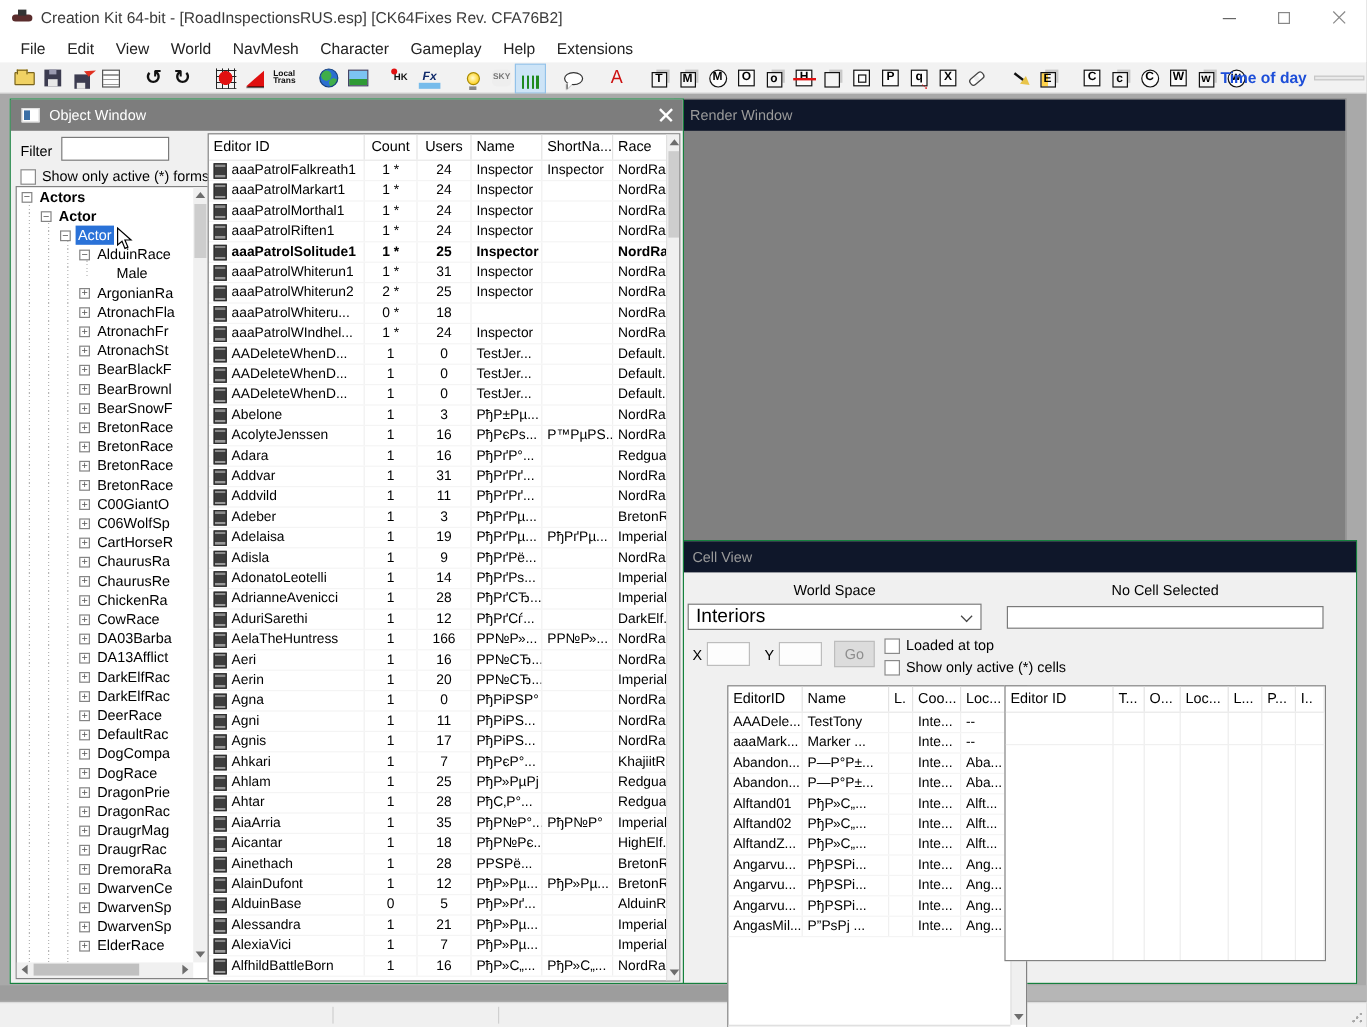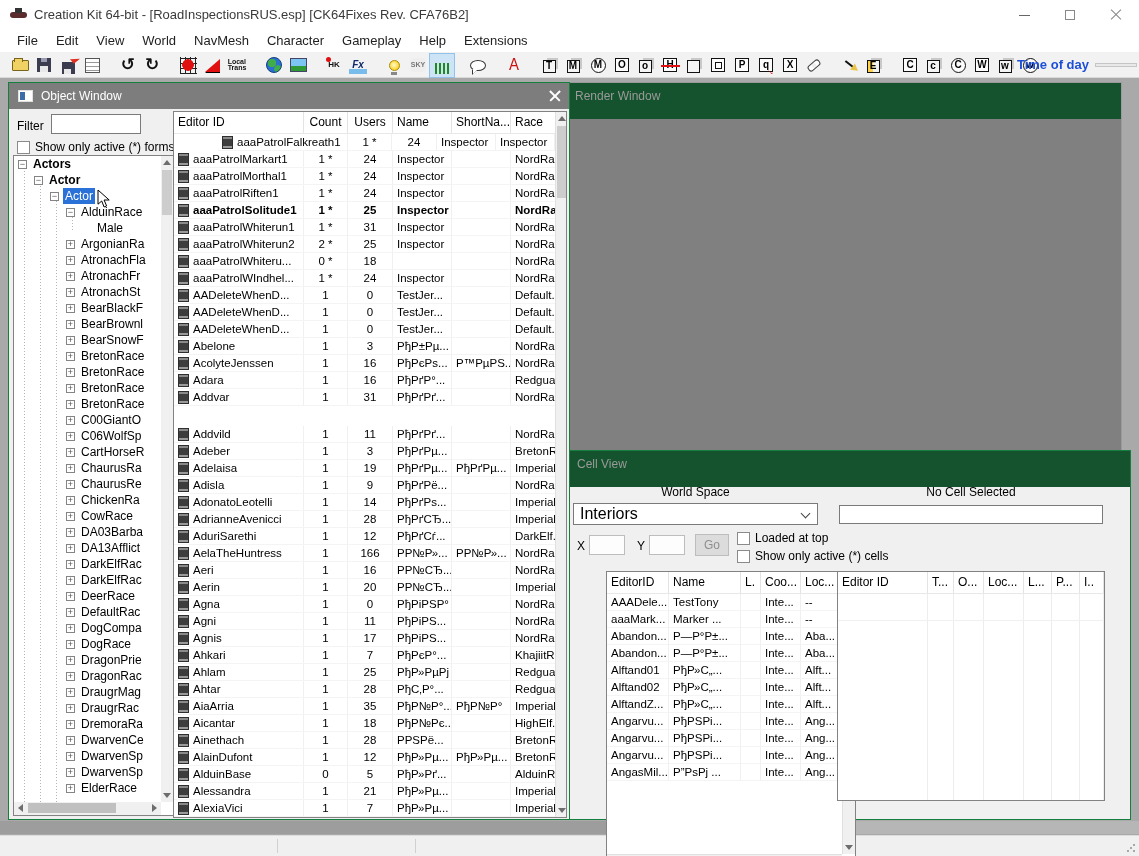--- a/index.html
+++ b/index.html
@@ -75,21 +75,21 @@
   .k-spike span::before { content:""; position:absolute; right:-3px; top:-3px; width:0; height:0; border-left:7px solid #e8c44a; border-top:4px solid transparent; border-bottom:4px solid transparent; }
   
   .tod-label { position:absolute; right:50px; top:0; height:26px; line-height:26px; font-size:13px; font-weight:bold; color:#1d4ed8; }
   .tod-slider { position:absolute; right:2px; top:11px; width:42px; height:4px; background:#e9e9e9; border:1px solid #c6c6c6; }
   
   .mdi { position:absolute; left:0; top:78px; width:1139px; height:757px; background:#a9a9a9; }
   .mdi-hscroll { position:absolute; left:0; top:743px; width:1139px; height:13px; background:#b6b6b6; }
   .mdi-hscroll .thumb { position:absolute; left:0; top:0; width:790px; height:13px; background:#9d9d9d; }
   
   .subwin { position:absolute; border:1px solid #15803d; background:#f0f0f0; }
-  .inactive-cap { height:36px; background:#14532d; line-height:26px; font-size:12px; color:#9a9a9a; padding-left:12px; }
+  .inactive-cap { height:26px; background:#0f172a; line-height:26px; font-size:12px; color:#9a9a9a; padding-left:12px; }
   
   #object-window { left:8px; top:4px; width:562px; height:738px; z-index:3; }
   .ow-cap { position:absolute; left:0; top:0; width:100%; height:26px; background:#7d7d7d; }
   .ow-cap-icon { position:absolute; left:9px; top:7px; width:15px; height:12px; background:#fff; border:1px solid #e0e0e0; }
   .ow-cap-icon::before { content:""; position:absolute; left:1px; top:1px; width:5px; height:8px; background:#3a6ea5; }
   .ow-title { position:absolute; left:32px; top:0; line-height:26px; font-size:12px; color:#fff; }
   .ow-close { position:absolute; right:8px; top:7px; width:12px; height:12px; }
   .ow-close::before,.ow-close::after { content:""; position:absolute; left:-1px; top:5px; width:14px; height:1.6px; background:#fff; }
   .ow-close::before { transform:rotate(45deg); } .ow-close::after { transform:rotate(-45deg); }
   .filter-label { position:absolute; left:8px; top:36px; font-size:12px; }
@@ -769,21 +769,21 @@
       <div class="obj-table">
         <div class="gt-head" id="obj-head" style="grid-template-columns: 130px 44px 45px 59px 59px 46px;">
             <div class="hcell">Editor ID</div>
             <div class="hcell ac">Count</div>
             <div class="hcell ac">Users</div>
             <div class="hcell">Name</div>
             <div class="hcell">ShortNa...</div>
             <div class="hcell">Race</div>
           </div>
         <div class="gt-body" id="obj-body">
-            <div class="grow" style="grid-template-columns: 130px 44px 45px 59px 59px 46px; margin-left: 44px;">
+            <div class="grow" style="grid-template-columns: 130px 44px 45px 59px 59px 46px;">
               <div class="gcell">
                 <i class="npc-icon"></i>
                 <span>aaaPatrolFalkreath1</span>
               </div>
               <div class="gcell ac">
                 <span>1 *</span>
               </div>
               <div class="gcell ac">
                 <span>24</span>
               </div>
@@ -1105,21 +1105,21 @@
               <div class="gcell">
                 <span>РђРґРґ...</span>
               </div>
               <div class="gcell">
                 <span></span>
               </div>
               <div class="gcell">
                 <span>NordRa.</span>
               </div>
             </div>
-            <div class="grow" style="grid-template-columns: 130px 44px 45px 59px 59px 46px; margin-top: 20px;">
+            <div class="grow" style="grid-template-columns: 130px 44px 45px 59px 59px 46px;">
               <div class="gcell">
                 <i class="npc-icon"></i>
                 <span>Addvild</span>
               </div>
               <div class="gcell ac">
                 <span>1</span>
               </div>
               <div class="gcell ac">
                 <span>11</span>
               </div>

